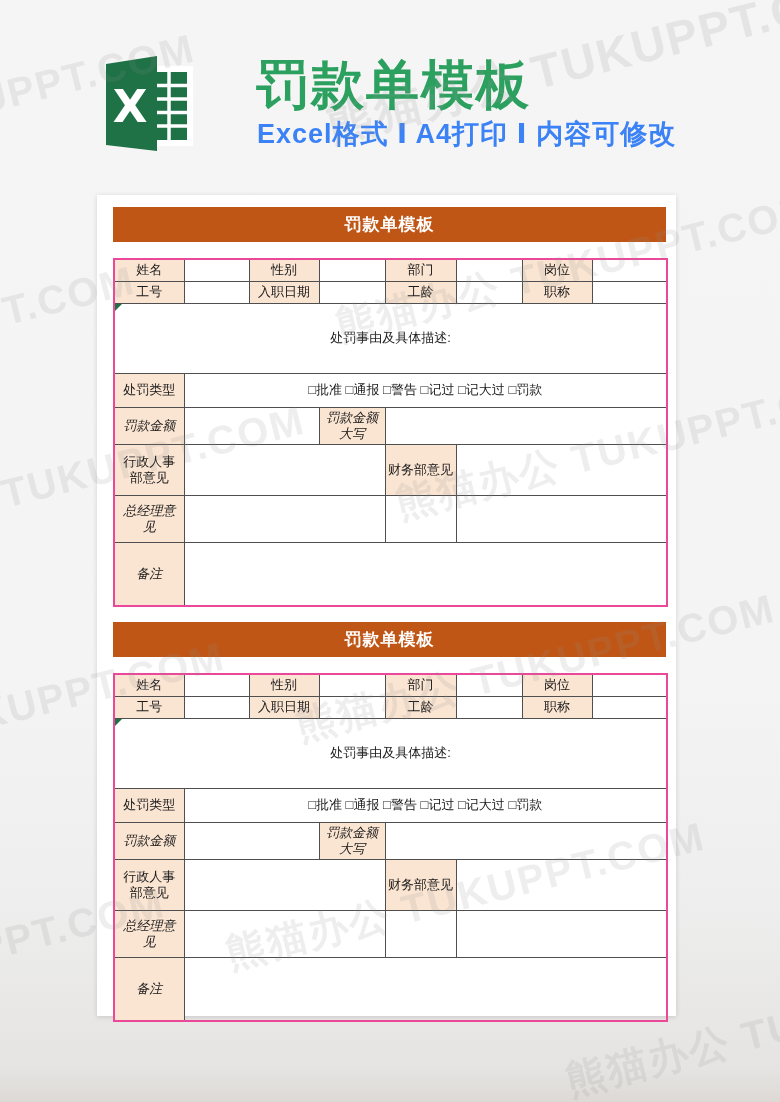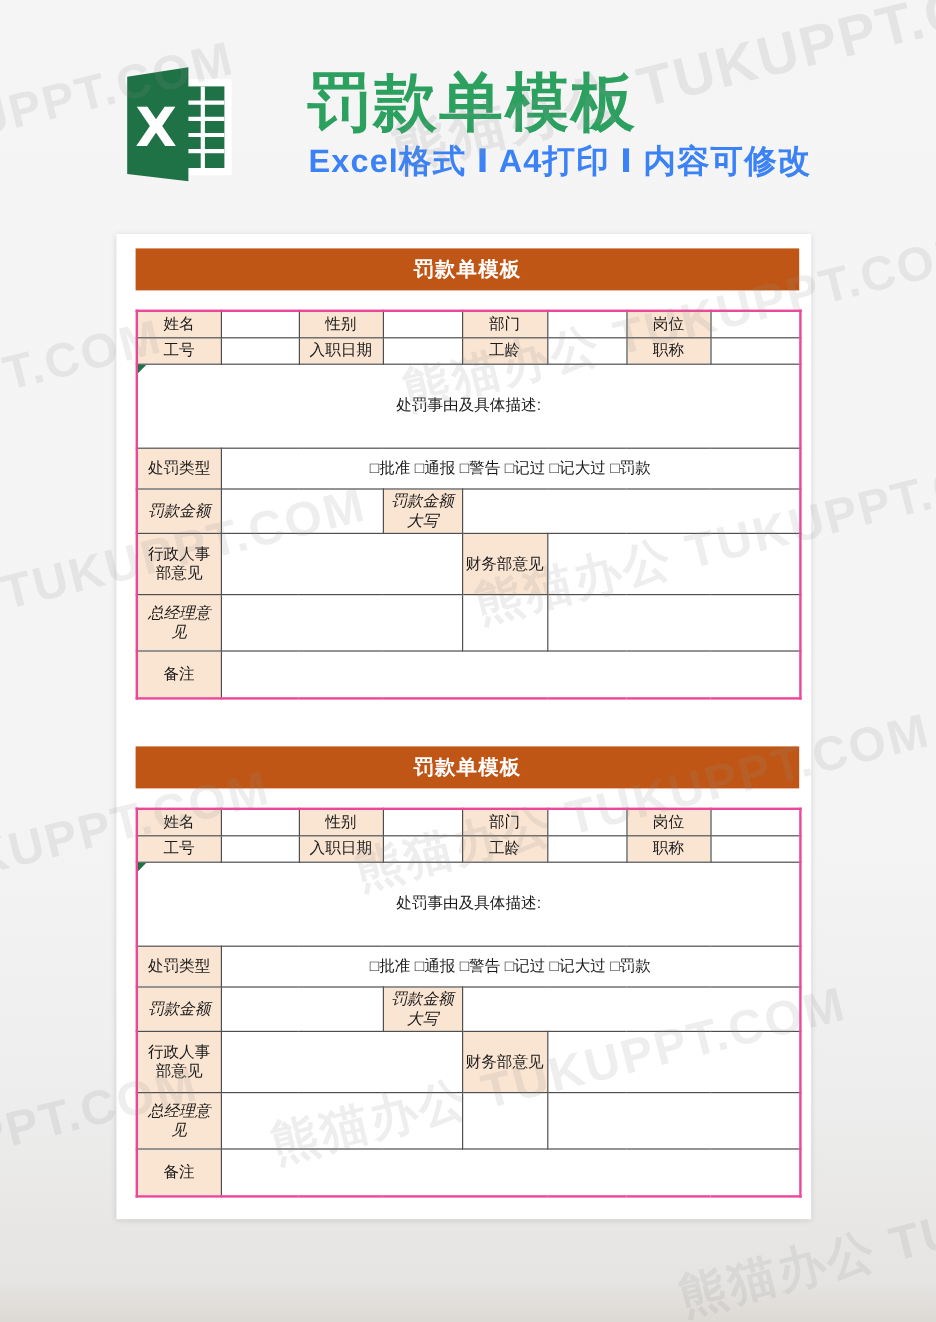--- a/index.html
+++ b/index.html
@@ -43,21 +43,21 @@
     text-align:center;vertical-align:middle;color:#1a1a1a;
     padding:1px 2px;overflow:hidden;
   }
   td.lbl{background:#fae4d2;}
   tr.r-info{height:22px;}
   tr.r-desc{height:70px;}
   tr.r-type{height:34px;}
   tr.r-amount{height:37px;font-style:italic;}
   tr.r-hr{height:51px;font-family:Liberation Serif, serif;}
   tr.r-gm{height:47px;font-style:italic;}
-  tr.r-remark{height:40px;}
+  tr.r-remark{height:64px;font-style:italic;}
   td.desc{
     text-align:left;vertical-align:top;padding:3px 6px;position:relative;
   }
   td.desc .corner{
     position:absolute;top:0;left:0;width:0;height:0;
     border-top:7px solid #1e7245;border-right:7px solid transparent;
   }
   
   .wm-layer{position:absolute;inset:0;pointer-events:none;z-index:40;}
   .wm{

